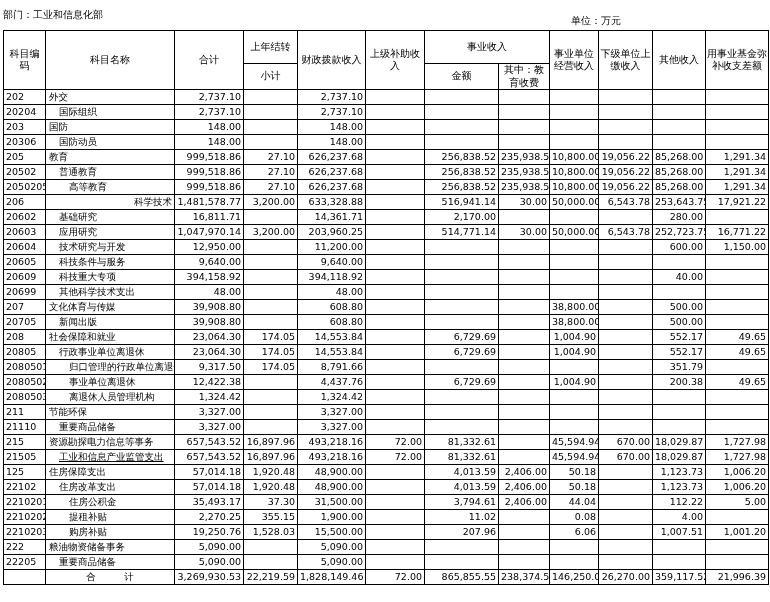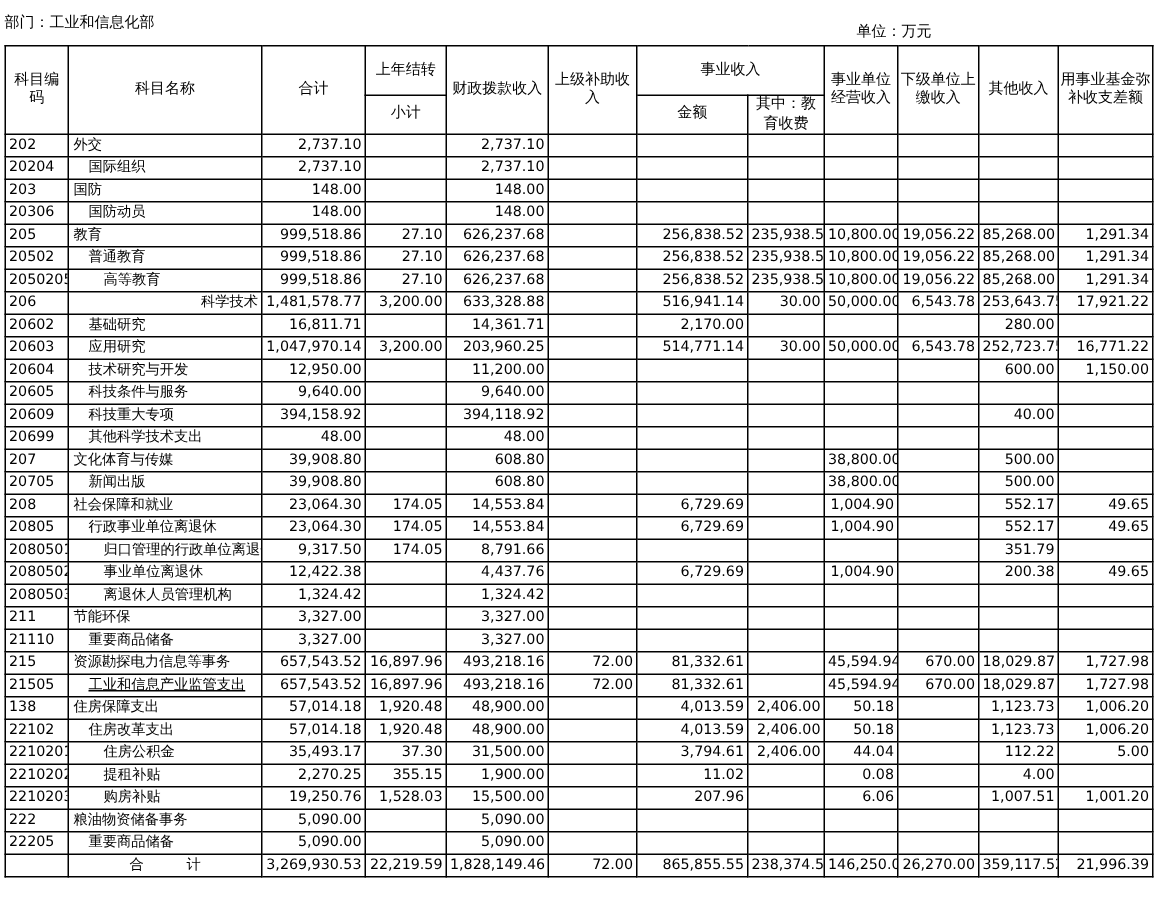--- a/index.html
+++ b/index.html
@@ -447,21 +447,21 @@
         <td class="num">493,218.16</td>
         <td class="num">72.00</td>
         <td class="num">81,332.61</td>
         <td class="num"></td>
         <td class="num">45,594.94</td>
         <td class="num">670.00</td>
         <td class="num">18,029.87</td>
         <td class="num">1,727.98</td>
       </tr>
       <tr>
-        <td class="code">138</td>
+        <td class="code">125</td>
         <td class="name" style="padding-left: 3px; margin-left: 36px;">住房保障支出</td>
         <td class="num">57,014.18</td>
         <td class="num">1,920.48</td>
         <td class="num">48,900.00</td>
         <td class="num"></td>
         <td class="num">4,013.59</td>
         <td class="num">2,406.00</td>
         <td class="num">50.18</td>
         <td class="num"></td>
         <td class="num">1,123.73</td>

